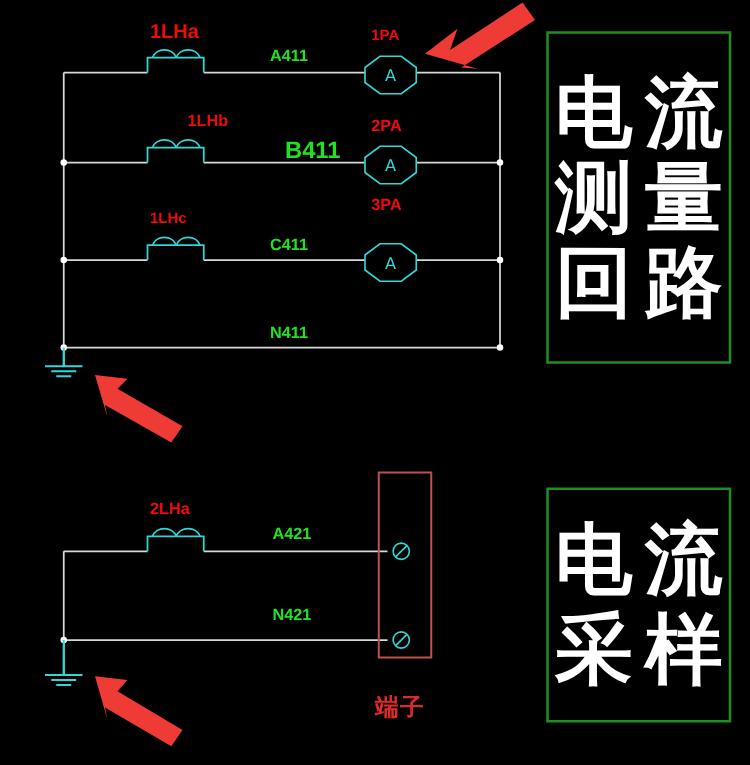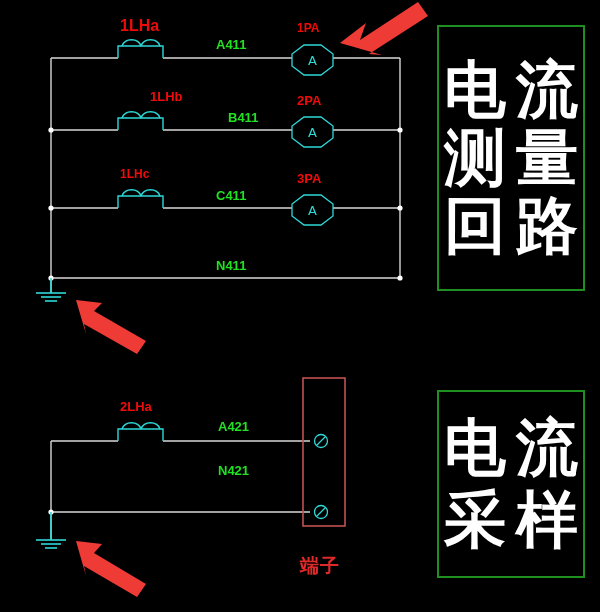--- a/index.html
+++ b/index.html
@@ -131,30 +131,30 @@
       <polygon points="76,541 102,544 94,553 146,584 137,597 84,566 86,576"></polygon>
     </g>
   </svg>
 
   <div class="lbl lbl-red" style="left:120px;top:18px;font-size:16px;">1LHa</div>
   <div class="lbl lbl-red" style="left:120px;top:90px;font-size:13px;margin-left:30px;">1LHb</div>
   <div class="lbl lbl-red" style="left:120px;top:168px;font-size:12px;">1LHc</div>
 
   <div class="lbl lbl-red" style="left:297px;top:22px;font-size:12px;">1PA</div>
   <div class="lbl lbl-red" style="left:297px;top:94px;font-size:13px;">2PA</div>
-  <div class="lbl lbl-red" style="left:297px;top:172px;font-size:13px;">3PA</div>
+  <div class="lbl lbl-red" style="left:297px;top:157px;font-size:13px;">3PA</div>
 
   <div class="lbl lbl-green" style="left:216px;top:38px;font-size:13px;text-align:center;">A411</div>
-  <div class="lbl lbl-green" style="left:216px;top:111px;font-size:13px;padding-left:12px;">B411</div>
+  <div class="lbl lbl-green" style="left:216px;top:111px;font-size:19px;padding-left:12px;">B411</div>
   <div class="lbl lbl-green" style="left:216px;top:189px;font-size:13px;">C411</div>
   <div class="lbl lbl-green" style="left:216px;top:259px;font-size:13px;">N411</div>
 
   <div class="lbl lbl-red" style="left:120px;top:400px;font-size:13px;">2LHa</div>
   <div class="lbl lbl-green" style="left:218px;top:420px;font-size:13px;">A421</div>
-  <div class="lbl lbl-green" style="left:218px;top:464px;font-size:13px;">N421</div>
+  <div class="lbl lbl-green" style="left:218px;top:485px;font-size:13px;">N421</div>
 
   <div class="cn-term" style="left:300px;top:553px;">端子</div>
 
   <div class="cn-box" style="left:437px;top:25px;width:148px;height:266px;">
     <div class="cn-grid">
       <div class="cn-ch" style="width:50%;font-size:62px;padding:3px 0;">电</div>
       <div class="cn-ch" style="width:50%;font-size:62px;padding:3px 0;">流</div>
       <div class="cn-ch" style="width:50%;font-size:62px;padding:3px 0;">测</div>
       <div class="cn-ch" style="width:50%;font-size:62px;padding:3px 0;">量</div>
       <div class="cn-ch" style="width:50%;font-size:62px;padding:3px 0;">回</div>

